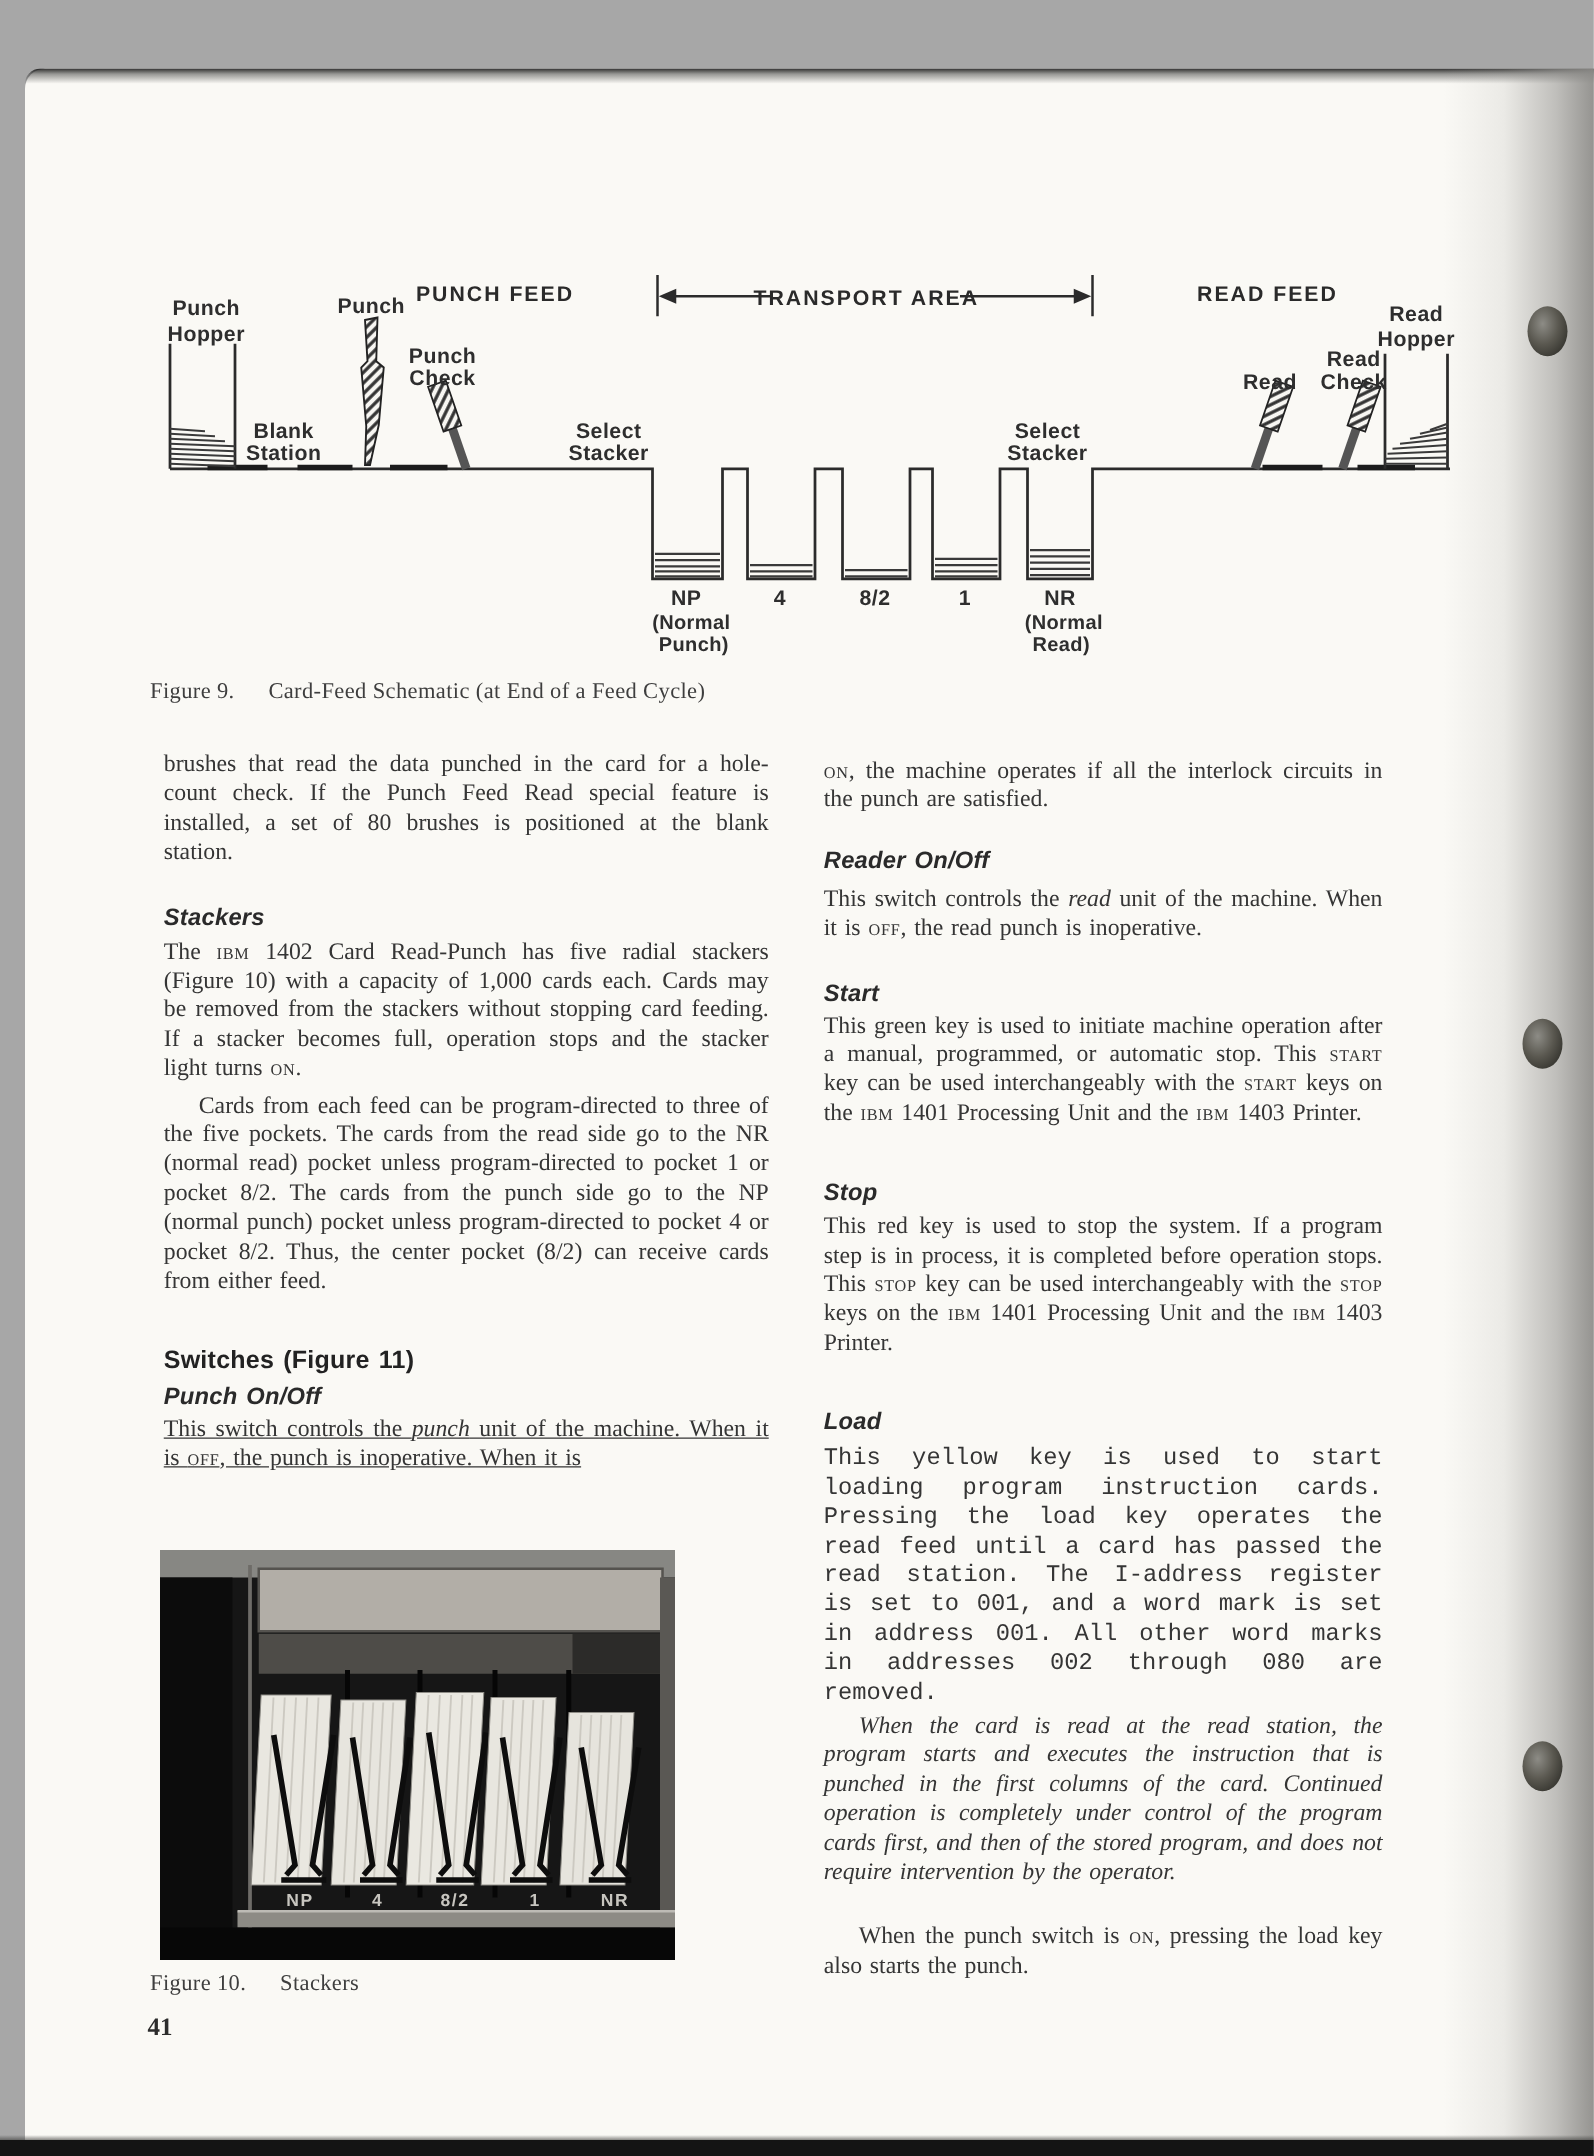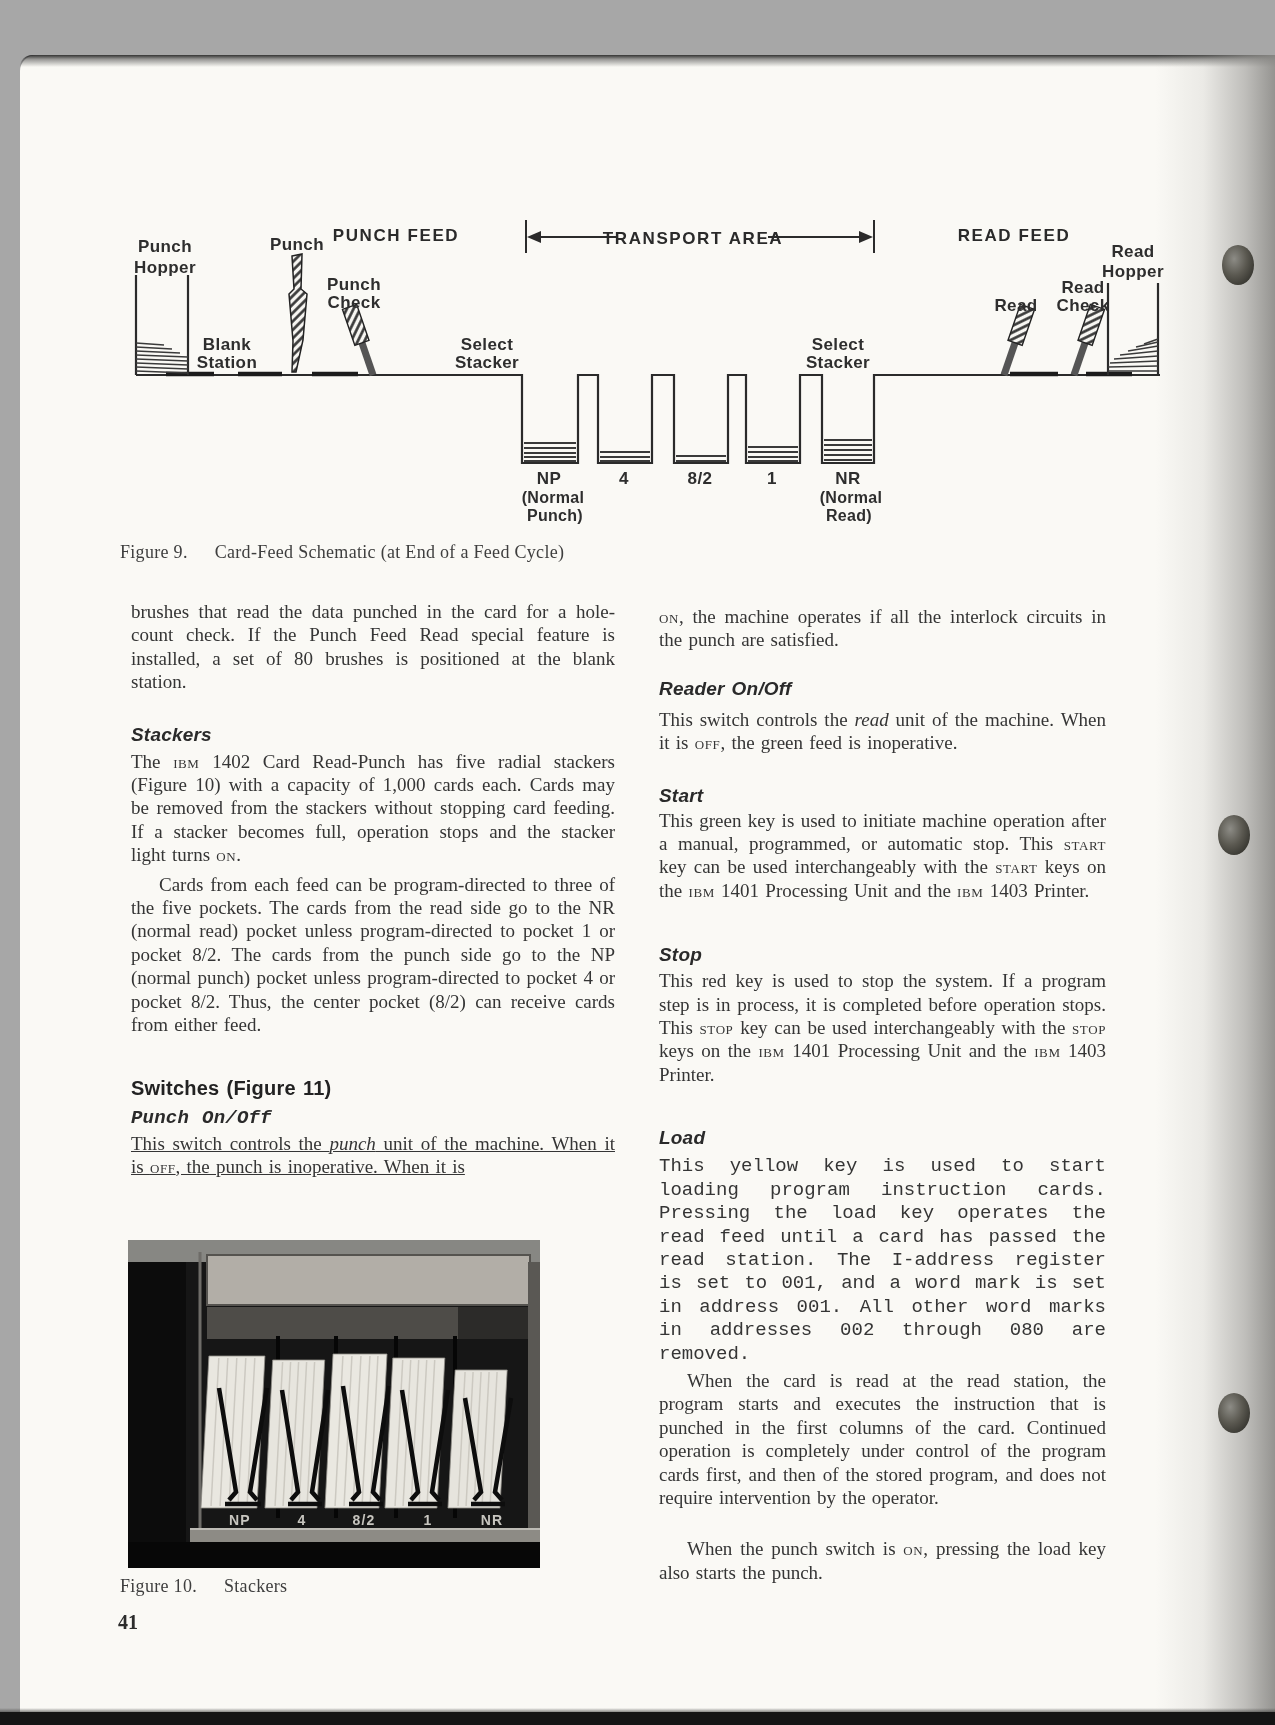--- a/index.html
+++ b/index.html
@@ -183,35 +183,35 @@
 <div class="caption" style="left:120px;top:542px;">
   <span class="fig-label">Figure 9.</span><span>Card-Feed Schematic (at End of a Feed Cycle)</span>
 </div>
 
 <div class="col" style="left:131px;top:600px;width:484px;">
   <p><span>brushes that read the data punched in the card for a hole-count check. If the Punch Feed Read special feature is installed, a set of 80 brushes is positioned at the blank station.</span></p>
   <p class="h-run" style="margin-top:30px;">Stackers</p>
   <p style="margin-top:4px;"><span>The </span><span class="sc">ibm</span><span> 1402 Card Read-Punch has five radial stackers (Figure 10) with a capacity of 1,000 cards each. Cards may be removed from the stackers without stopping card feeding. If a stacker becomes full, operation stops and the stacker light turns </span><span class="sc">on</span><span>.</span></p>
   <p class="ind" style="margin-top:6px;"><span>Cards from each feed can be program-directed to three of the five pockets. The cards from the read side go to the NR (normal read) pocket unless program-directed to pocket 1 or pocket 8/2. The cards from the punch side go to the NP (normal punch) pocket unless program-directed to pocket 4 or pocket 8/2. Thus, the center pocket (8/2) can receive cards from either feed.</span></p>
   <p class="h-sec" style="margin-top:40px;">Switches (Figure 11)</p>
-  <p class="h-run" style="margin-top:7px;font-family:Liberation Mono, monospace;">Punch On/Off</p>
+  <p class="h-run" style="margin-top:7px;">Punch On/Off</p>
   <p style="margin-top:3px;text-decoration:underline;"><span>This switch controls the </span><span class="i">punch</span><span> unit of the machine. When it is </span><span class="sc">off</span><span>, the punch is inoperative. When it is</span></p>
 </div>
 
 <div class="col" style="left:659px;top:605px;width:447px;">
   <p><span class="sc">on</span><span>, the machine operates if all the interlock circuits in the punch are satisfied.</span></p>
   <p class="h-run" style="margin-top:26px;">Reader On/Off</p>
-  <p style="margin-top:8px;"><span>This switch controls the </span><span class="i">read</span><span> unit of the machine. When it is </span><span class="sc">off</span><span>, the green feed is inoperative.</span></p>
+  <p style="margin-top:8px;"><span>This switch controls the </span><span class="i">read</span><span> unit of the machine. When it is </span><span class="sc">off</span><span>, the read punch is inoperative.</span></p>
   <p class="h-run" style="margin-top:30px;">Start</p>
   <p style="margin-top:2px;"><span>This green key is used to initiate machine operation after a manual, programmed, or automatic stop. This </span><span class="sc">start</span><span> key can be used interchangeably with the </span><span class="sc">start</span><span> keys on the </span><span class="sc">ibm</span><span> 1401 Processing Unit and the </span><span class="sc">ibm</span><span> 1403 Printer.</span></p>
   <p class="h-run" style="margin-top:42px;">Stop</p>
   <p style="margin-top:3px;"><span>This red key is used to stop the system. If a program step is in process, it is completed before operation stops. This </span><span class="sc">stop</span><span> key can be used interchangeably with the </span><span class="sc">stop</span><span> keys on the </span><span class="sc">ibm</span><span> 1401 Processing Unit and the </span><span class="sc">ibm</span><span> 1403 Printer.</span></p>
   <p class="h-run" style="margin-top:41px;">Load</p>
   <p style="margin-top:6px;font-family:Liberation Mono, monospace;"><span>This yellow key is used to start loading program instruction cards. Pressing the load key operates the read feed until a card has passed the read station. The I-address register is set to 001, and a word mark is set in address 001. All other word marks in addresses 002 through 080 are removed.</span></p>
-  <p class="ind" style="margin-top:3px;"><span>When the card is read at the read station, the program starts and executes the instruction that is punched in the first columns of the card. Continued operation is completely under control of the program cards first, and then of the stored program, and does not require intervention by the operator.</span></p>
+  <p class="ind" style="margin-top:3px;font-style:italic;"><span>When the card is read at the read station, the program starts and executes the instruction that is punched in the first columns of the card. Continued operation is completely under control of the program cards first, and then of the stored program, and does not require intervention by the operator.</span></p>
   <p class="ind" style="margin-top:28px;"><span>When the punch switch is </span><span class="sc">on</span><span>, pressing the load key also starts the punch.</span></p>
 </div>
 
 <svg class="fig10" width="412" height="328" viewBox="0 0 412 328">
   <rect x="0" y="0" width="412" height="328" fill="#161616"></rect>
   <rect x="0" y="0" width="412" height="22" fill="#878783"></rect>
   <rect x="0" y="22" width="58" height="306" fill="#0c0c0c"></rect>
   <line x1="72" y1="12" x2="72" y2="310" stroke="#6e6c68" stroke-width="3"></line>
   <rect x="79" y="15" width="323" height="50" fill="#b2aea7" stroke="#55534f" stroke-width="2"></rect>
   <rect x="79" y="67" width="323" height="32" fill="#4e4c48"></rect>

